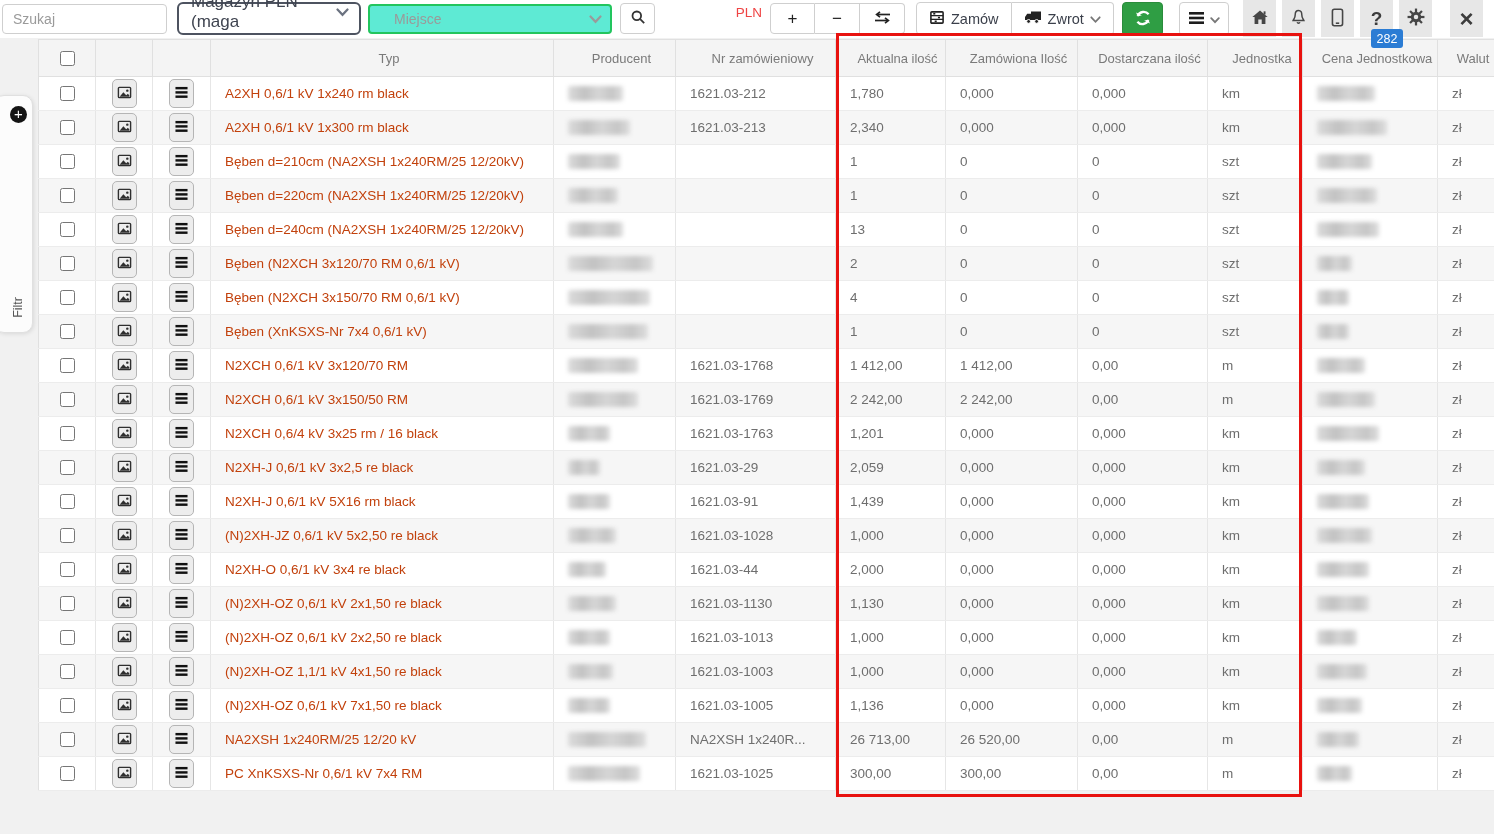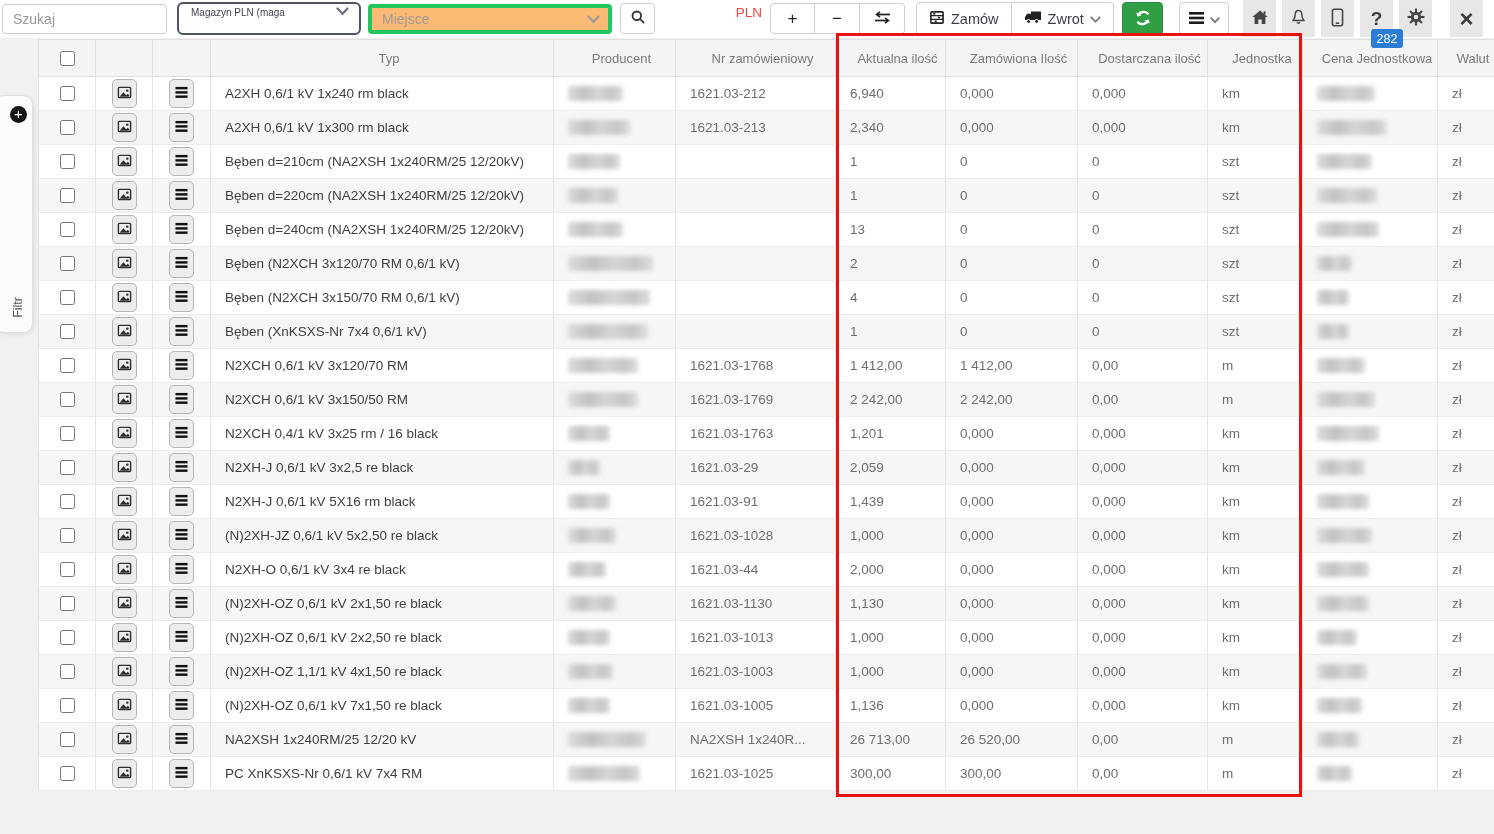--- a/index.html
+++ b/index.html
@@ -7,24 +7,24 @@
   .screen{position:relative;width:1494px;height:834px;background:#f1f1f1;overflow:hidden;}
 
   
   .toolbar{position:absolute;left:0;top:0;width:1494px;height:38px;background:#fff;z-index:10;}
   .tb-input{position:absolute;box-sizing:border-box;border:1px solid #cfcfcf;border-radius:4px;background:#fff;
             font-size:14px;color:#555;padding:0 10px;outline:none;font-family:inherit;}
   .tb-input::placeholder{color:#9a9a9a;}
   #searchInput{left:2px;top:4px;width:165px;height:30px;}
   .warehouse{position:absolute;left:177px;top:2px;width:184px;height:33px;box-sizing:border-box;
              border:2px solid #4d5360;border-radius:6px;background:#fff;display:flex;align-items:center;
-             padding:0 10px 13px 12px;font-size:10px;color:#3f4450;cursor:pointer;}
+             padding:0 10px 13px 12px;font-size:17px;color:#3f4450;cursor:pointer;}
   .warehouse .spacer{flex:1;}
   .placewrap{position:absolute;left:368px;top:4px;width:244px;height:30px;box-sizing:border-box;
-             border:4px solid #22c55e;border-radius:4px;background:#fdba74;display:flex;align-items:center;padding:0 8px 0 2px;}
+             border:2px solid #22c55e;border-radius:4px;background:#5eead4;display:flex;align-items:center;padding:0 8px 0 16px;}
   .placewrap input{border:none;outline:none;flex:1;height:26px;font-size:14px;color:#555;padding:0 8px;font-family:inherit;background:transparent;}
   .placewrap input::placeholder{color:#9a9a9a;}
   .iconbtn{position:absolute;box-sizing:border-box;border:1px solid #cfcfcf;border-radius:4px;background:#fff;
            display:flex;align-items:center;justify-content:center;cursor:pointer;padding:0;}
   #searchBtn{left:620px;top:3px;width:35px;height:31px;}
   .pln-label{position:absolute;left:712px;top:0;width:50px;height:24px;display:flex;align-items:center;justify-content:flex-end;
              font-size:13.5px;color:#ef4444;}
   .btngroup{position:absolute;display:flex;height:31px;}
   #grp1{left:770px;top:3px;}
   #grp1 .gbtn{width:45px;font-size:17px;color:#222;}
@@ -57,21 +57,21 @@
   table{border-collapse:collapse;table-layout:fixed;width:1456px;background:#fff;}
   th{height:37px;background:#f4f4f4;font-weight:normal;font-size:13px;color:#7a7a7a;text-align:center;padding:0 0 0 14px;
      border:1px solid #e0e0e0;border-left:none;box-sizing:border-box;overflow:hidden;white-space:nowrap;}
   th:first-child{border-left:1px solid #e0e0e0;}
   td{height:34px;font-size:13.5px;color:#6e6e6e;padding:0 0 0 14px;border-right:1px solid #e6e6e6;
      border-bottom:1px solid #ececec;box-sizing:border-box;overflow:hidden;white-space:nowrap;background:transparent;}
   td:first-child{border-left:1px solid #e0e0e0;}
   tr:nth-child(even) td{background:#f6f6f6;}
   td.c-check,th.c-check{text-align:center;padding:0;}
   td.c-btn{text-align:center;padding:0;}
-  td.c-typ{color:#404040;margin-top:48px;}
+  td.c-typ{color:#c2410c;margin-top:48px;}
   input[type=checkbox]{width:15px;height:15px;margin:0;vertical-align:middle;cursor:pointer;}
   .mini{width:25px;height:29px;background:#ededed;border:1px solid #b5b5b5;border-radius:5px;display:inline-flex;
         align-items:center;justify-content:center;cursor:pointer;padding:0;vertical-align:middle;}
   .redacted{display:inline-block;height:15px;border-radius:2px;vertical-align:middle;
             background:linear-gradient(90deg,#dcdcdc 0%,#c2c2c2 30%,#d6d6d6 55%,#c6c6c6 80%,#dedede 100%);
             filter:blur(2px);}
 
   
   .red-box{position:absolute;left:836px;top:33px;width:466px;height:764px;border:3px solid #e8120f;
            box-sizing:border-box;z-index:15;pointer-events:none;}
@@ -287,21 +287,21 @@
             <td class="c-btn"><button class="mini">
                 <span><svg width="15" height="13" viewBox="0 0 16 14">
                     <rect x="1.5" y="1" width="13" height="2.6" fill="#111"></rect>
                     <rect x="1.5" y="5.6" width="13" height="2.6" fill="#111"></rect>
                     <rect x="1.5" y="10.2" width="13" height="2.6" fill="#111"></rect>
                   </svg></span>
               </button></td>
             <td class="c-typ">A2XH 0,6/1 kV 1x240 rm black</td>
             <td><span class="redacted" style="width:55px"></span></td>
             <td>1621.03-212</td>
-            <td>6,940</td>
+            <td>1,780</td>
             <td>0,000</td>
             <td>0,000</td>
             <td>km</td>
             <td><span class="redacted" style="width:58px"></span></td>
             <td>zł</td>
           </tr>
           <tr>
             <td class="c-check"><input type="checkbox" style=""></td>
             <td class="c-btn"><button class="mini">
                 <span><svg width="15" height="15" viewBox="0 0 16 16">
@@ -544,21 +544,21 @@
                     <path d="M3 12.2 L6.8 7.6 L9.8 11 L11.6 9.2 L13.2 11.2 V12.6 H3 Z" fill="#2f2f2f"></path>
                   </svg></span>
               </button></td>
             <td class="c-btn"><button class="mini">
                 <span><svg width="15" height="13" viewBox="0 0 16 14">
                     <rect x="1.5" y="1" width="13" height="2.6" fill="#111"></rect>
                     <rect x="1.5" y="5.6" width="13" height="2.6" fill="#111"></rect>
                     <rect x="1.5" y="10.2" width="13" height="2.6" fill="#111"></rect>
                   </svg></span>
               </button></td>
-            <td class="c-typ">N2XCH 0,4/1 kV 3x25 rm / 16 black</td>
+            <td class="c-typ">N2XCH 0,6/4 kV 3x25 rm / 16 black</td>
             <td><span class="redacted" style="width:42px"></span></td>
             <td>1621.03-1763</td>
             <td>1,201</td>
             <td>0,000</td>
             <td>0,000</td>
             <td>km</td>
             <td><span class="redacted" style="width:62px"></span></td>
             <td>zł</td>
           </tr>
           <tr>

